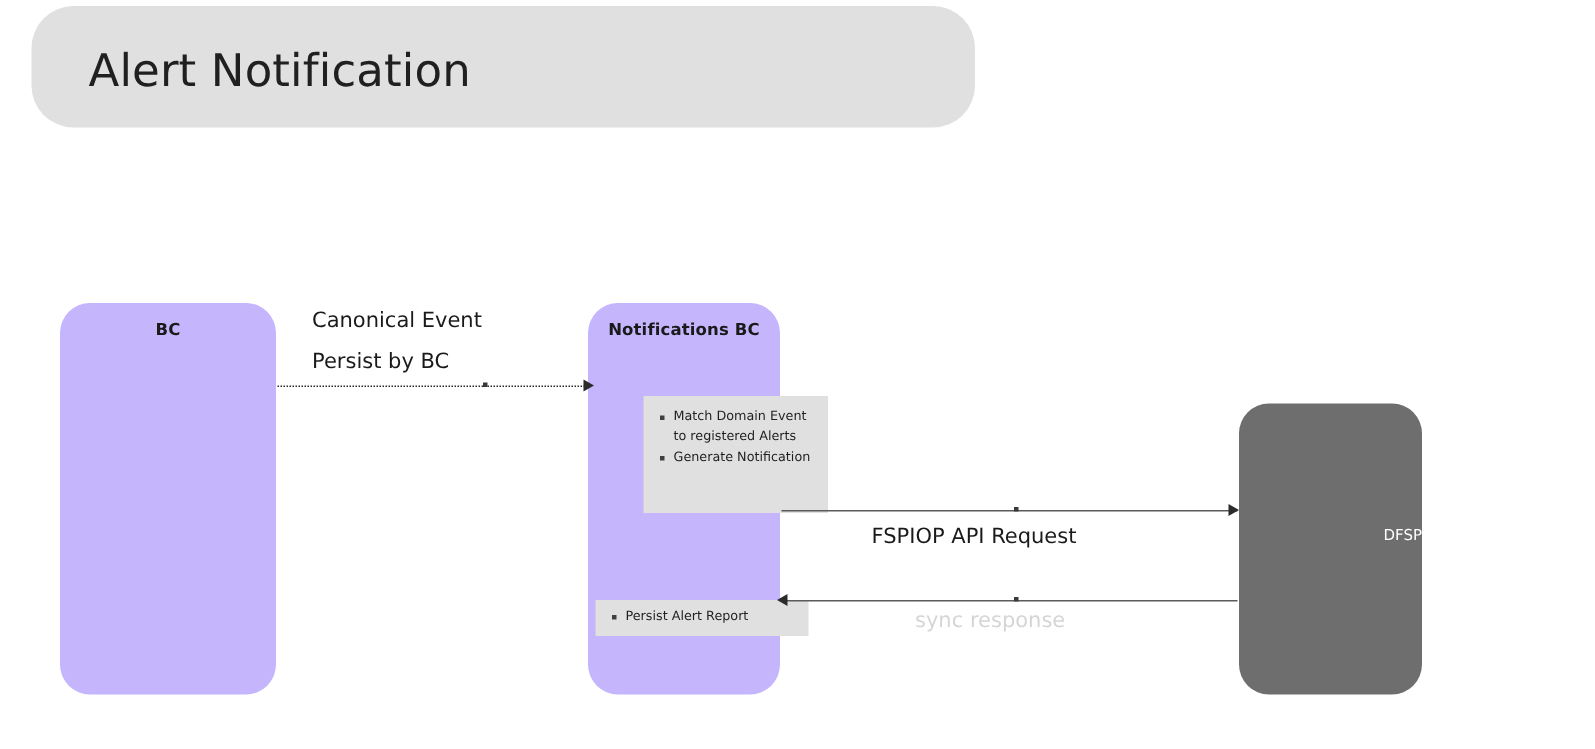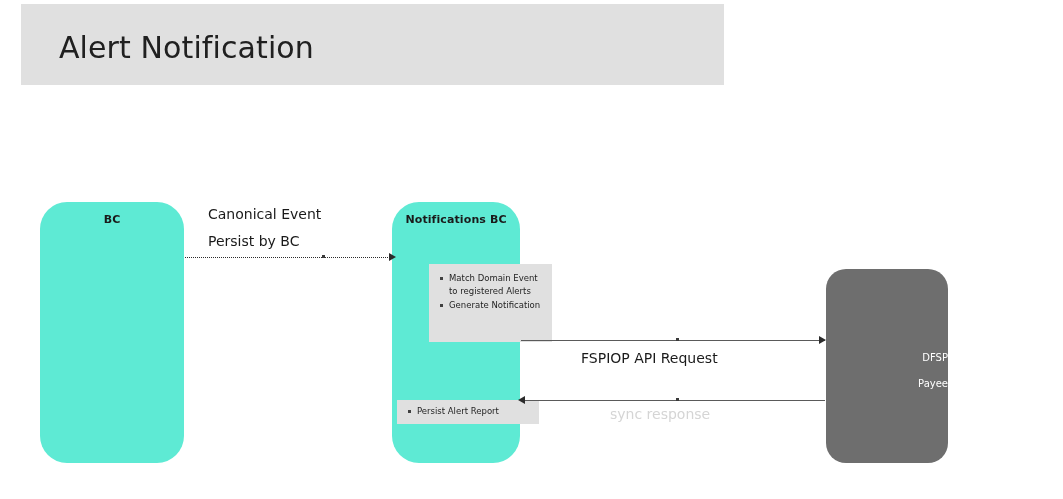--- a/index.html
+++ b/index.html
@@ -13,43 +13,44 @@
     position: relative;
     font-family: "DejaVu Sans", "Liberation Sans", sans-serif;
     overflow: hidden;
   }
 
   
   .title-banner {
     position: absolute;
     left: 21px;
     top: 4px;
-    width: 703px;
+    width: 629px;
     height: 81px;
     background: #e0e0e0;
     box-sizing: border-box;
+    border-radius: 28px;
   }
   .title-text {
     position: absolute;
     left: 38px;
     top: 26px;
     font-size: 30px;
     font-weight: 400;
     color: #202020;
     letter-spacing: 0.1px;
     white-space: nowrap;
   }
 
   
   .node {
     position: absolute;
     border-radius: 20px;
     box-sizing: border-box;
   }
-  .node-yellow { background: #5eead4; border-radius: 27px; }
+  .node-yellow { background: #c4b5fd; }
   .node-gray   { background: #6e6e6e; }
 
   .node-title {
     position: absolute;
     left: 0;
     right: 0;
     text-align: center;
     font-size: 11px;
     font-weight: bold;
     color: #1a1a1a;
@@ -214,21 +215,20 @@
   <div class="panel" id="panel-persist">
     <ul>
       <li>Persist Alert Report</li>
     </ul>
   </div>
 </div>
 
 <div class="node node-gray" id="dfsp-box">
   <div class="dfsp-labels">
     <div>DFSP</div>
-    <div>Payee</div>
   </div>
 </div>
 
 <div class="edge-label" style="left:208px; top:201px;">
   <div>Canonical Event</div>
   <div>Persist by BC</div>
 </div>
 <div class="dotted-line"></div>
 <div class="mid-dot" id="dot-dotted"></div>
 <div class="arrowhead right" id="arrow-dotted"></div>

